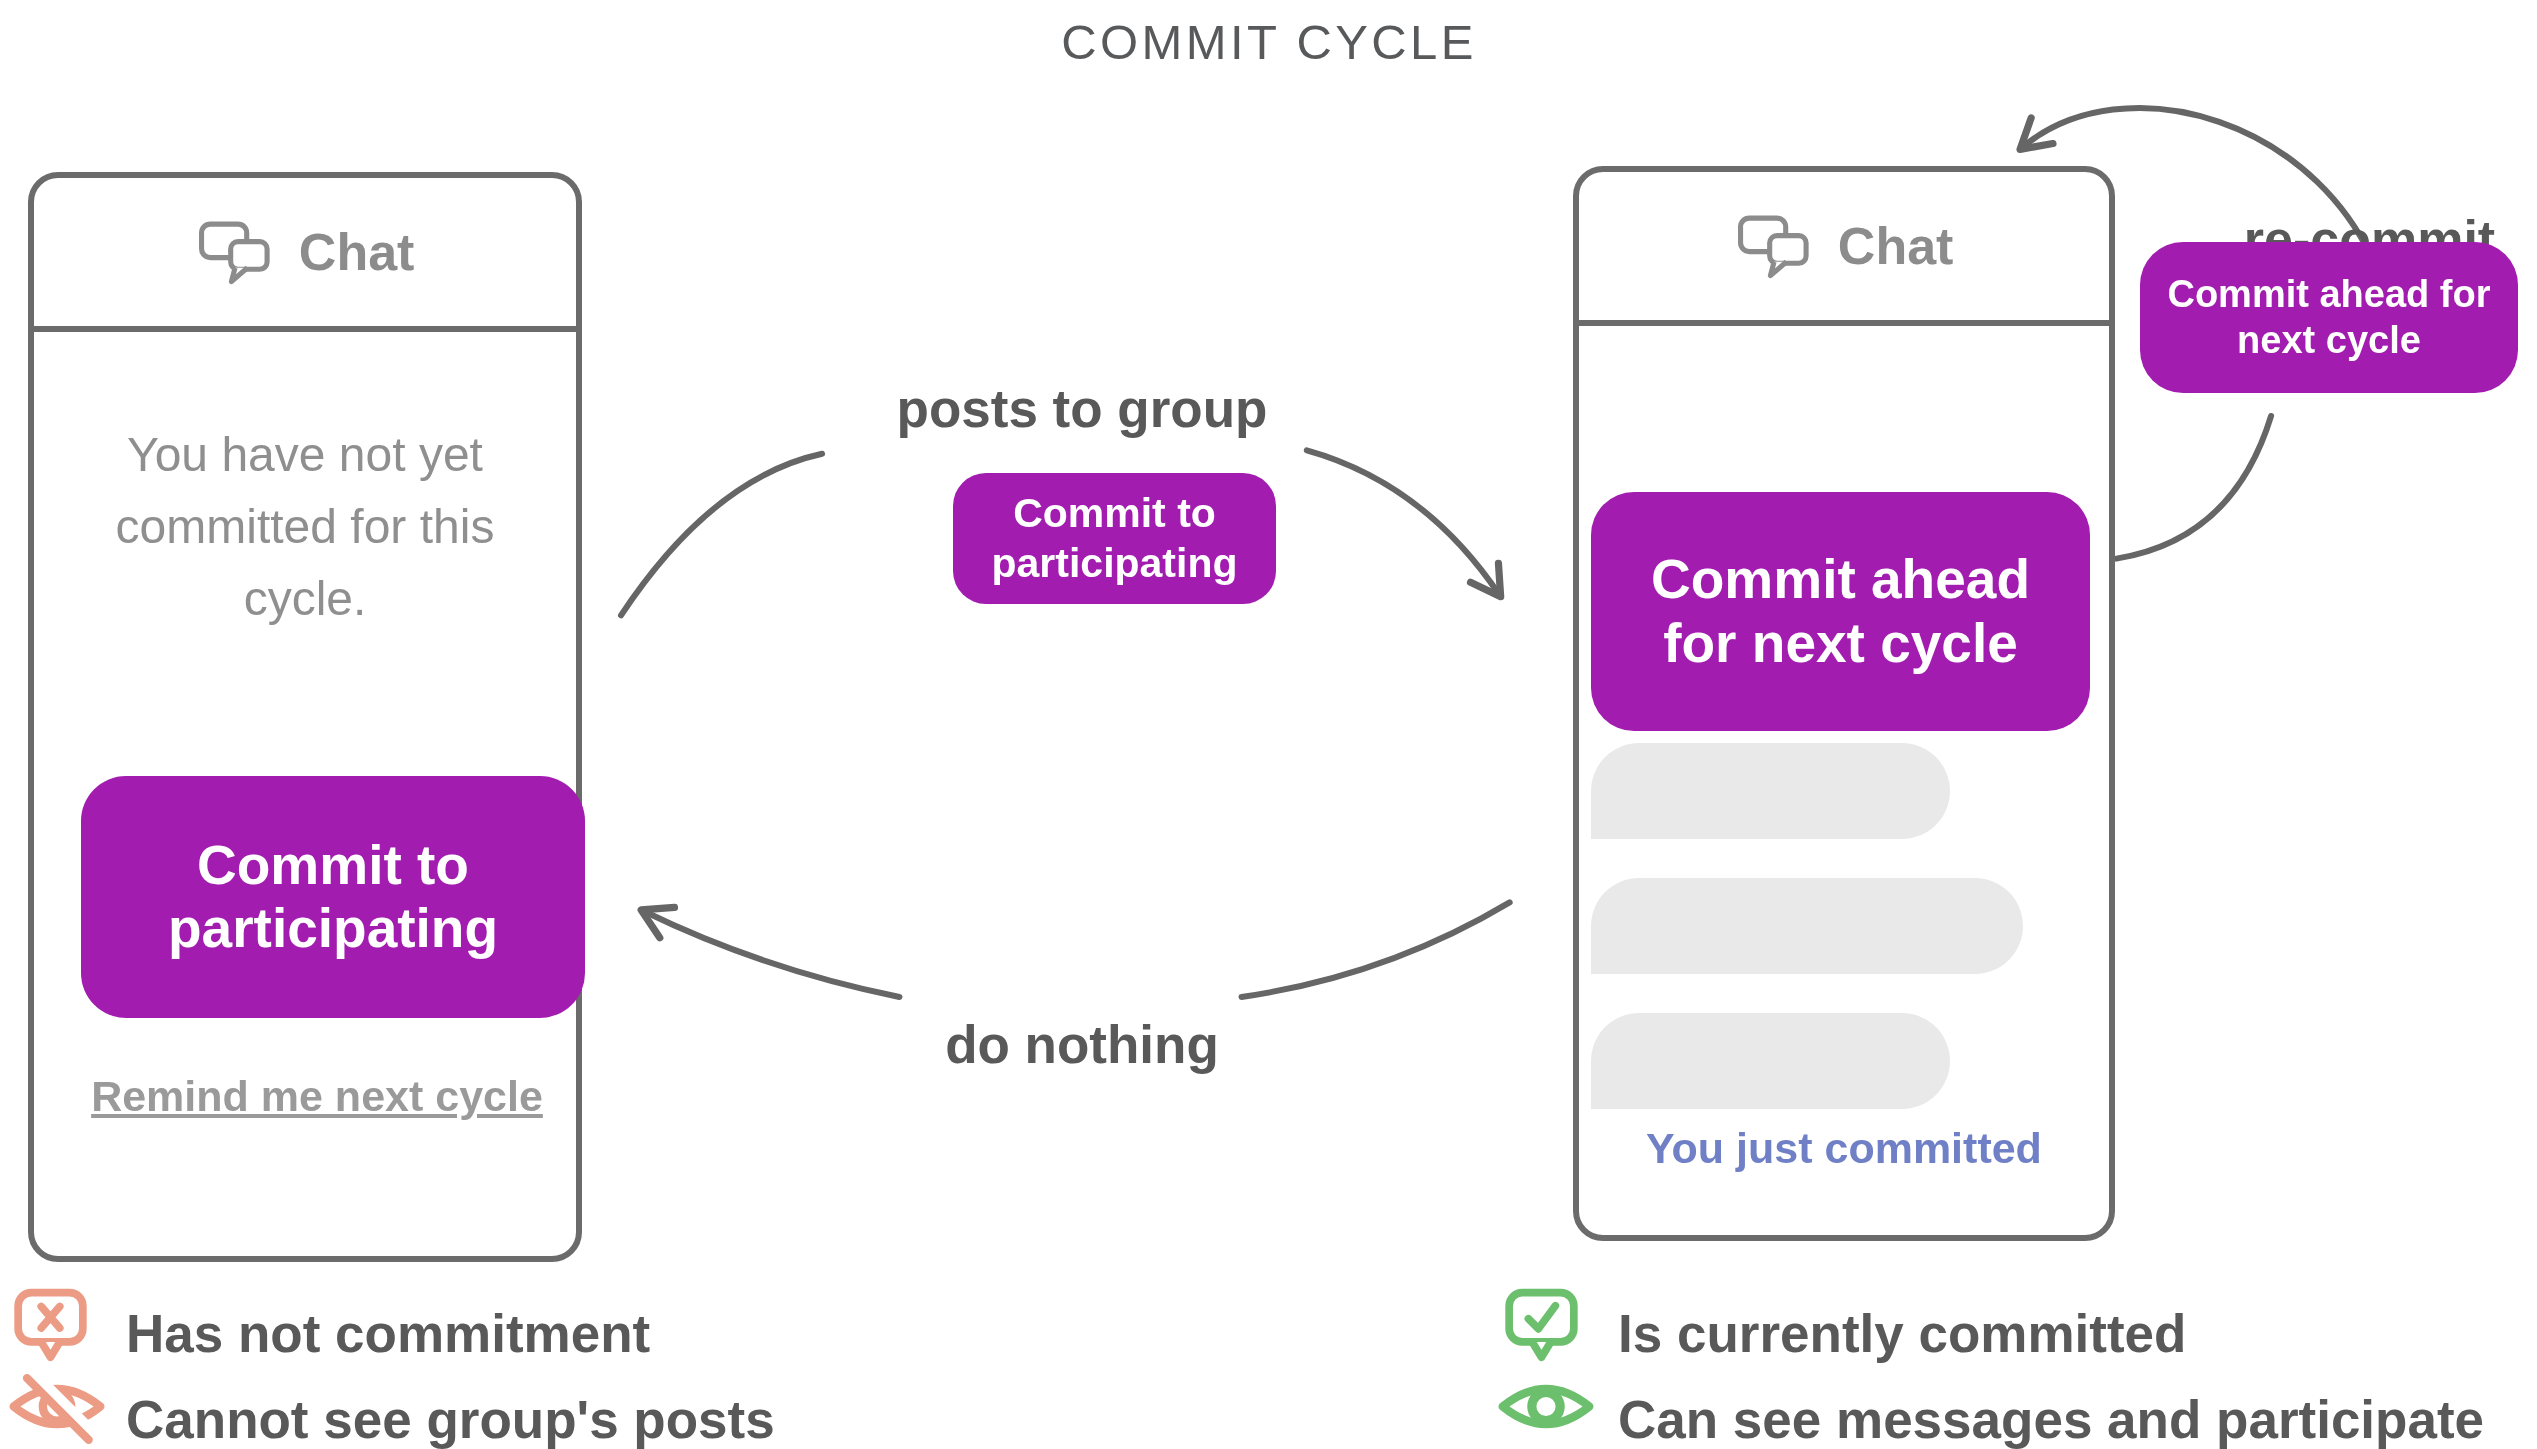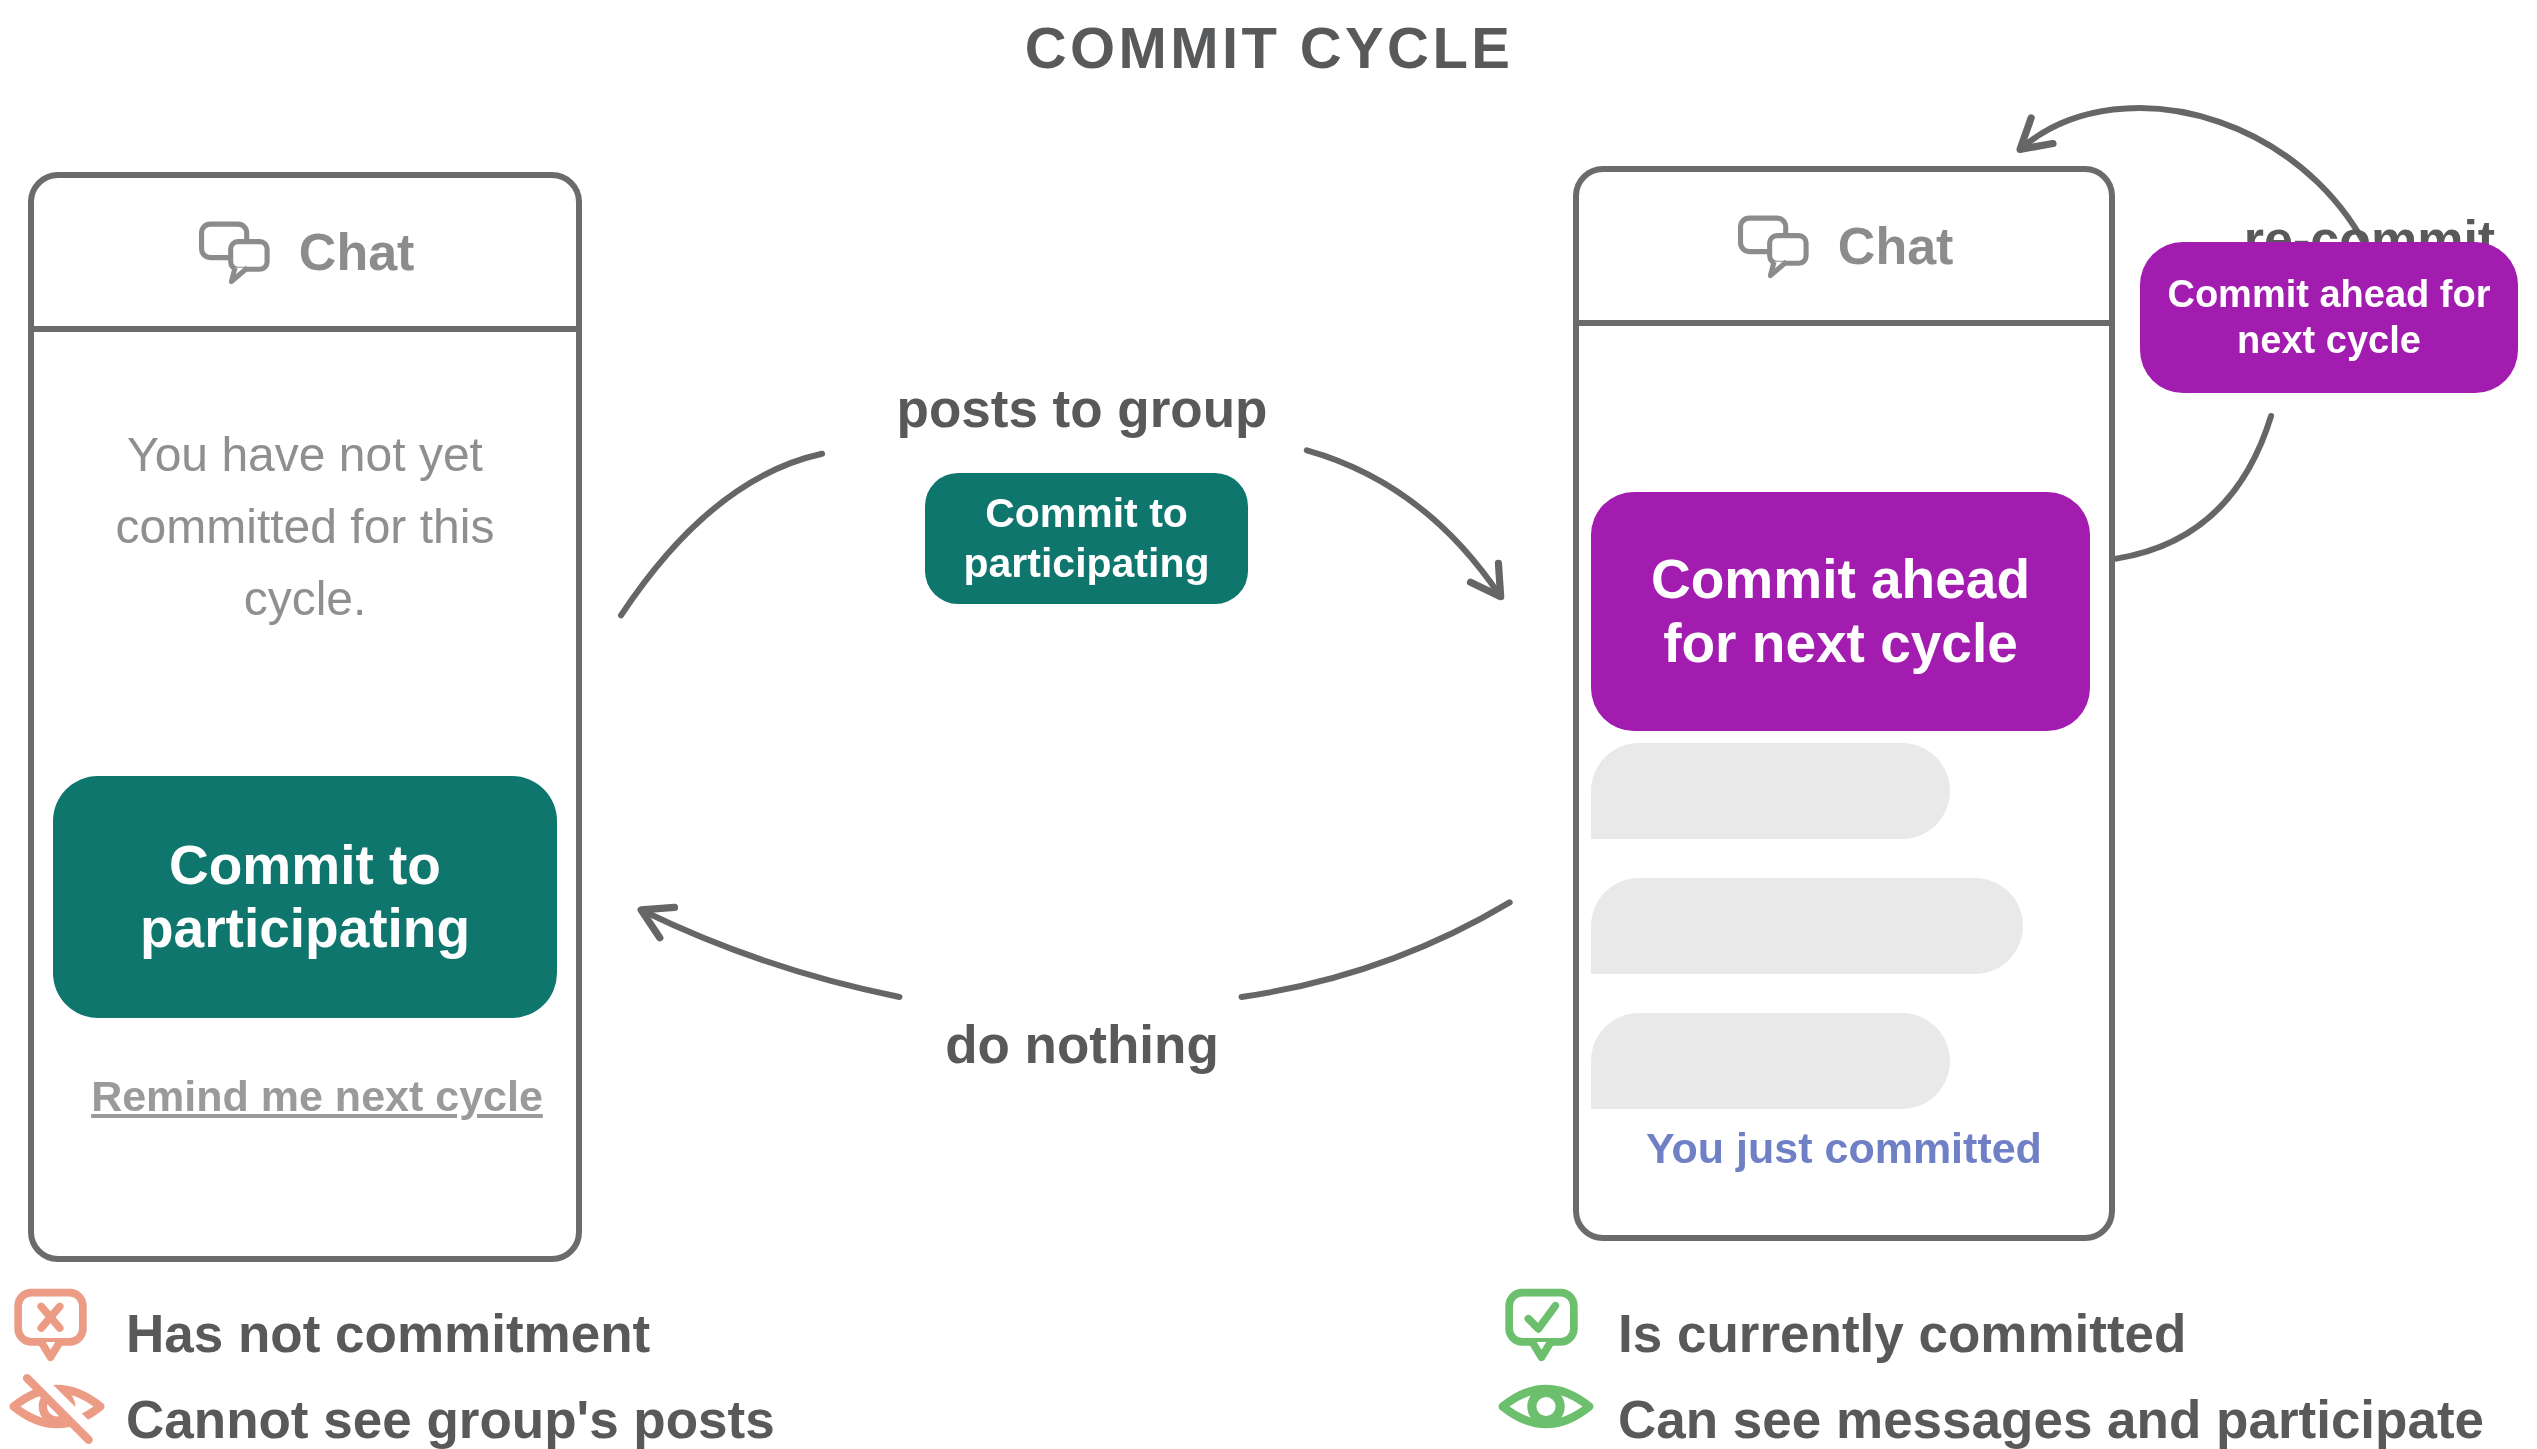--- a/index.html
+++ b/index.html
@@ -2,31 +2,31 @@
 <html style="font-size:13.8px"><head>
 <meta charset="utf-8">
 <style>
   html,body{margin:0;padding:0;background:#fff;}
   .stage{
     position:relative;width:2538px;height:1449px;background:#ffffff;overflow:hidden;
     font-family:"Liberation Sans","DejaVu Sans",sans-serif;color:#595959;
   }
   .abs{position:absolute;}
   
-  .title{left:0;right:0;top:13.8px;font-size:58px;font-weight:700;letter-spacing:3.4px;color:#58595b;text-align:center;}
+  .title{left:0;right:0;top:13.8px;font-size:49px;font-weight:400;letter-spacing:3.4px;color:#58595b;text-align:center;}
   
   .phone{position:absolute;background:#fff;border:6.9px solid #6b6b6b;border-radius:30px;box-sizing:border-box;}
   .phone-left{left:28px;top:172px;width:554px;height:1090px;}
   .phone-right{left:1573px;top:166px;width:542px;height:1075px;}
   .phone-header{position:absolute;left:0;right:0;top:0;height:148px;border-bottom:6.9px solid #6b6b6b;
     display:flex;align-items:center;justify-content:center;gap:22.3px;color:#8c8c8c;}
   .phone-header .hlabel{font-size:52px;font-weight:700;color:#8c8c8c;}
   .body-text{color:#8f8f8f;font-size:48px;line-height:1.5;font-weight:400;text-align:center;}
   .btn{display:flex;align-items:center;justify-content:center;text-align:center;color:#fff;font-weight:700;box-sizing:border-box;}
-  .btn-blue{background:#0f766e;}
+  .btn-blue{background:#a21caf;margin-left:28px;}
   .btn-salmon{background:#a21caf;}
   .link{color:#9a9a9a;font-weight:700;text-decoration:underline;font-size:43px;text-align:center;padding-left:24px;}
   .bar{position:absolute;background:#e9e9e9;height:96px;border-radius:48px 48px 48px 0;}
   .status-blue{color:#7080c6;font-weight:700;font-size:43px;text-align:center;}
   
   .flow-label{font-size:53px;font-weight:700;color:#595959;text-align:center;margin-top:44px;}
   .legend-label{font-size:53px;font-weight:700;color:#595959;white-space:nowrap;}
   svg{display:block;}
   .arrows{position:absolute;left:0;top:0;pointer-events:none;}
 </style>

